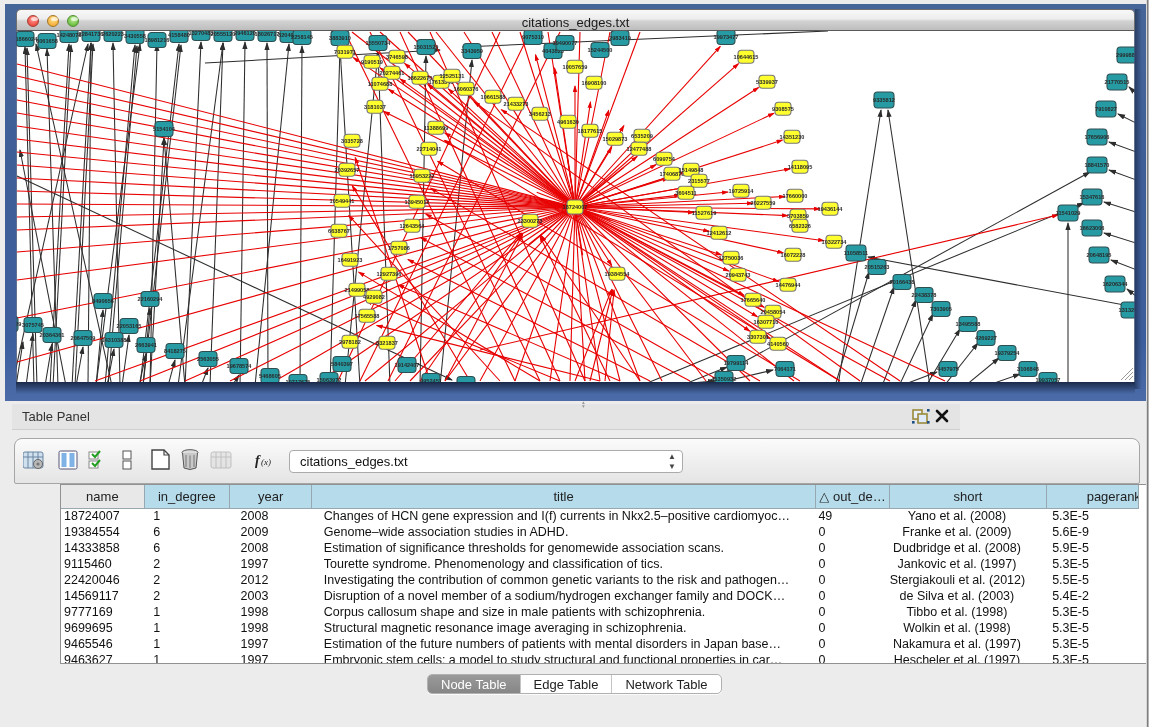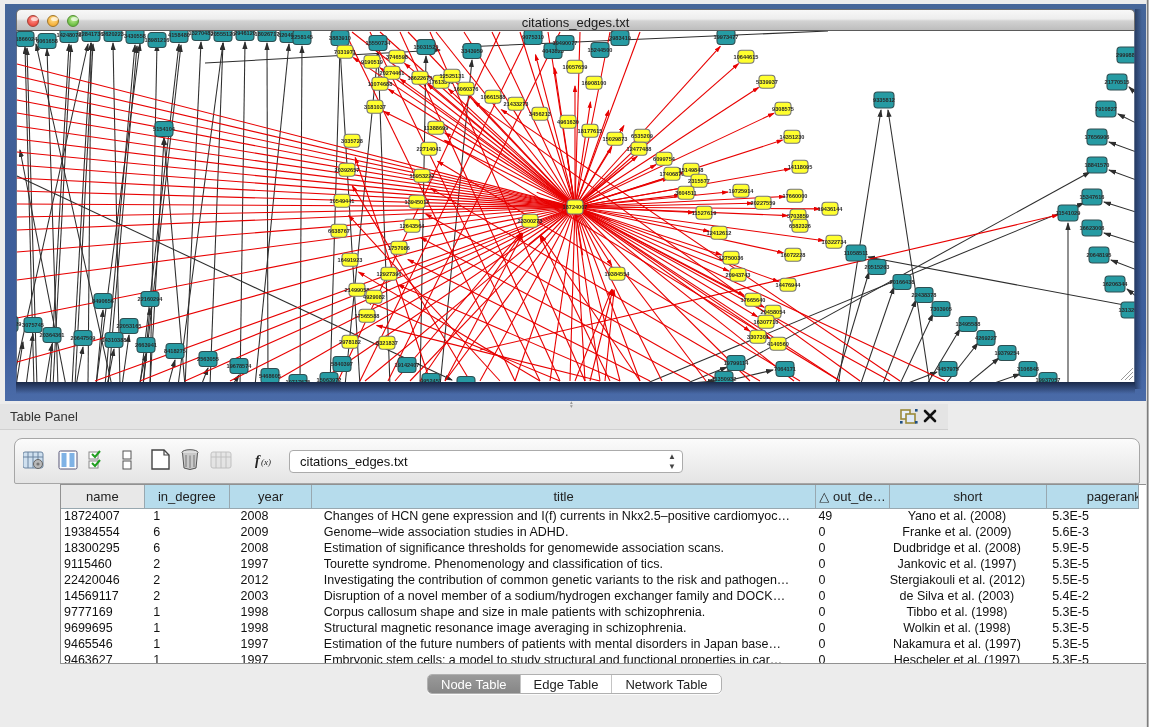--- a/index.html
+++ b/index.html
@@ -14,21 +14,21 @@
   border:1px solid #6f6f6f; border-bottom:1px solid #5a5a5a; border-radius:5px 5px 0 0; }
 #titlebar .title { position:absolute; left:0; right:0; top:5px; text-align:center;
   font-size:13px; color:#1b1b1b; }
 .tl { position:absolute; top:5px; width:12px; height:12px; border-radius:50%; }
 .tl i { position:absolute; left:2.5px; top:1.2px; width:7px; height:4px; border-radius:50%;
   background:rgba(255,255,255,0.65); }
 #tl-r { left:10px; background:radial-gradient(circle at 50% 35%,#ff9d96,#ee4f44 70%); border:1px solid #a33f36; }
 #tl-y { left:30px; background:radial-gradient(circle at 50% 35%,#ffe291,#f5b03a 70%); border:1px solid #a0762a; }
 #tl-g { left:50px; background:radial-gradient(circle at 50% 35%,#c0ee96,#6cbf44 70%); border:1px solid #538f33; }
 #tablepanel { position:absolute; left:0; top:401px; width:1149px; height:326px; background:#ececec; }
-#tphead { position:absolute; left:0; top:3px; width:948px; height:26px; background:#e4e4e4;
+#tphead { position:absolute; left:12px; top:3px; width:948px; height:26px; background:#e4e4e4;
   border-bottom:1px solid #d0d0d0; }
 #tphead .t { position:absolute; left:10px; top:5px; font-size:13px; color:#333; }
 #tbwrap { position:absolute; left:14px; top:37px; width:1126px; height:46px;
   background:linear-gradient(180deg,#fbfbfb,#e4e4e4); border:1px solid #a6a6a6; border-radius:8px 8px 2px 2px; }
 #combo { position:absolute; left:274px; top:11px; width:394px; height:23px; background:#fff;
   border:1px solid #ababab; border-radius:4px; font-size:13px; color:#111; line-height:21px; padding-left:10px; }
 #combo .st { position:absolute; right:6px; top:1px; font-size:8px; color:#444; line-height:10px; text-align:center; }
 #tbl { position:absolute; left:14px; top:83px; width:1123px; height:180px; background:#fff;
   border:1px solid #919191; overflow:hidden;margin-left:46px; }
 table { border-collapse:collapse; table-layout:fixed; width:1078px; font-size:12.5px; color:#111; }
@@ -660,24 +660,24 @@
               <td class="c6">Yano et al. (2008)</td>
               <td class="c7">5.3E-5</td>
             </tr>
 <tr>
               <td class="c1">19384554</td>
               <td class="c2">6</td>
               <td class="c3">2009</td>
               <td class="c4">Genome–wide association studies in ADHD.</td>
               <td class="c5">0</td>
               <td class="c6">Franke et al. (2009)</td>
-              <td class="c7">5.6E-3</td>
-            </tr>
-<tr>
-              <td class="c1">18300295</td>
+              <td class="c7">5.6E-9</td>
+            </tr>
+<tr>
+              <td class="c1">14333858</td>
               <td class="c2">6</td>
               <td class="c3">2008</td>
               <td class="c4">Estimation of significance thresholds for genomewide association scans.</td>
               <td class="c5">0</td>
               <td class="c6">Dudbridge et al. (2008)</td>
               <td class="c7">5.9E-5</td>
             </tr>
 <tr>
               <td class="c1">9115460</td>
               <td class="c2">2</td>

